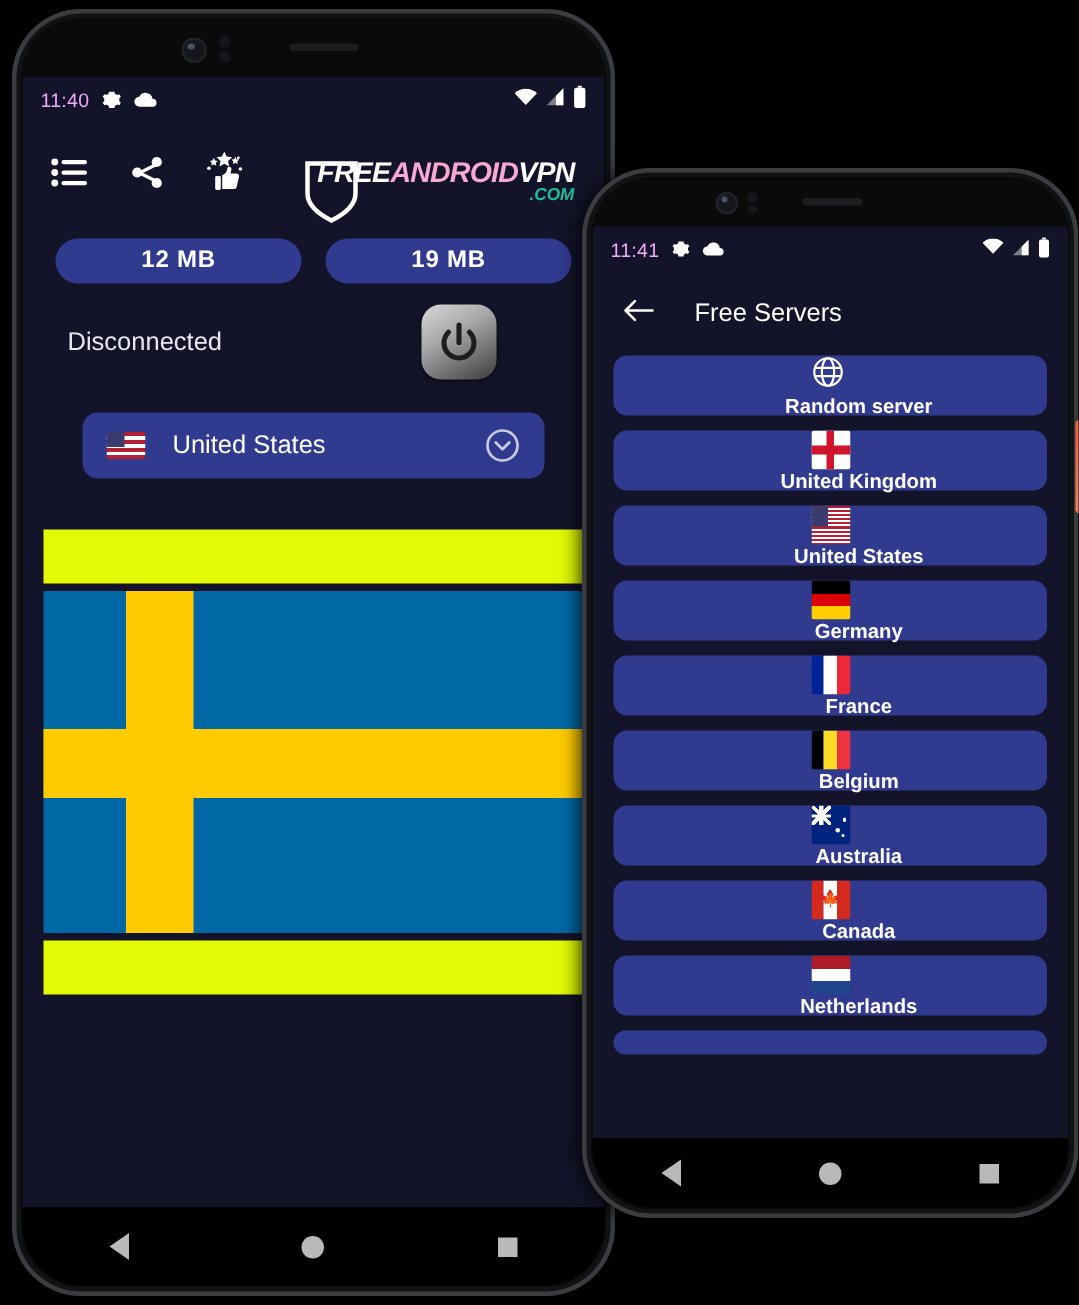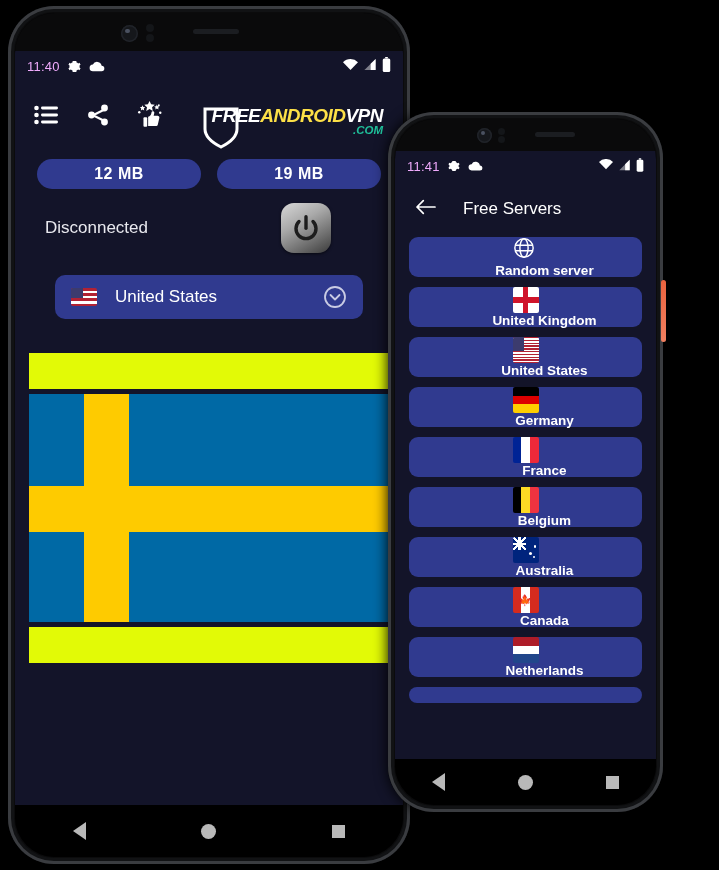--- a/index.html
+++ b/index.html
@@ -5,21 +5,21 @@
   * { margin:0; padding:0; box-sizing:border-box; }
   html,body { width:719px; height:870px; background:#000; overflow:hidden; }
   body { font-family:"Liberation Sans", sans-serif; position:relative; }
 
   
   .phone { position:absolute; border-radius:46px; background:#0b0b0c;
            box-shadow: inset 0 0 0 3px #3a3c40, inset 0 0 0 6px #111214, 0 0 14px #000; }
   .phone .glass { position:absolute; inset:7px; border-radius:40px; background:#050506; overflow:hidden; }
 
   #phone-left  { left:8px;   top:6px;   width:402px; height:858px; }
-  #phone-right { left:388px; top:112px; width:275px; height:700px; }
+  #phone-right { left:388px; top:112px; width:331px; height:700px; }
 
   
   .bezel-top { position:absolute; left:0; right:0; top:0; height:38px; background:#0a0a0b; }
   #phone-right .bezel-top { height:32px; }
   .cam { position:absolute; border-radius:50%; background:#15171b;
          box-shadow: inset 0 0 0 1.5px #202329; }
   .cam::after { content:""; position:absolute; left:26%; top:22%; width:26%; height:26%;
                 border-radius:50%; background:#4a5160; }
   .sensor { position:absolute; border-radius:50%; background:#141619; }
   .speaker { position:absolute; height:5px; border-radius:3px; background:#1b1d21; }
@@ -176,21 +176,21 @@
             <path d="M14 27.5V17c2.2-.7 3.4-2.3 3.6-4.6.1-1 .9-1.6 1.8-1.4.9.2 1.4 1 1.2 1.9l-.7 2.9h4.3c1.2 0 2.1 1.1 1.8 2.3l-1.6 7c-.2 1-1.1 1.7-2.1 1.7H14z"></path>
           </svg>
         </div>
 
         <div class="logo">
           <svg width="38" height="44" viewBox="0 0 38 44" style="position:absolute;left:-2px;top:0;">
             <path d="M3 3h32v20c0 9-10 15-16 18C13 38 3 32 3 23z" fill="none" stroke="#fff" stroke-width="3"></path>
           </svg>
           <div class="logo-text" style="margin-left:8px;">
             <span style="color:#fff;">FREE</span>
-            <span style="color:#fde047;">ANDROID</span>
+            <span style="color:#f9a8d4;">ANDROID</span>
             <span style="color:#fff;">VPN</span>
           </div>
           <span class="logo-dom">.COM</span>
         </div>
       </div>
 
       <div class="pills">
         <div class="pill">12 MB</div>
         <div class="pill">19 MB</div>
       </div>

